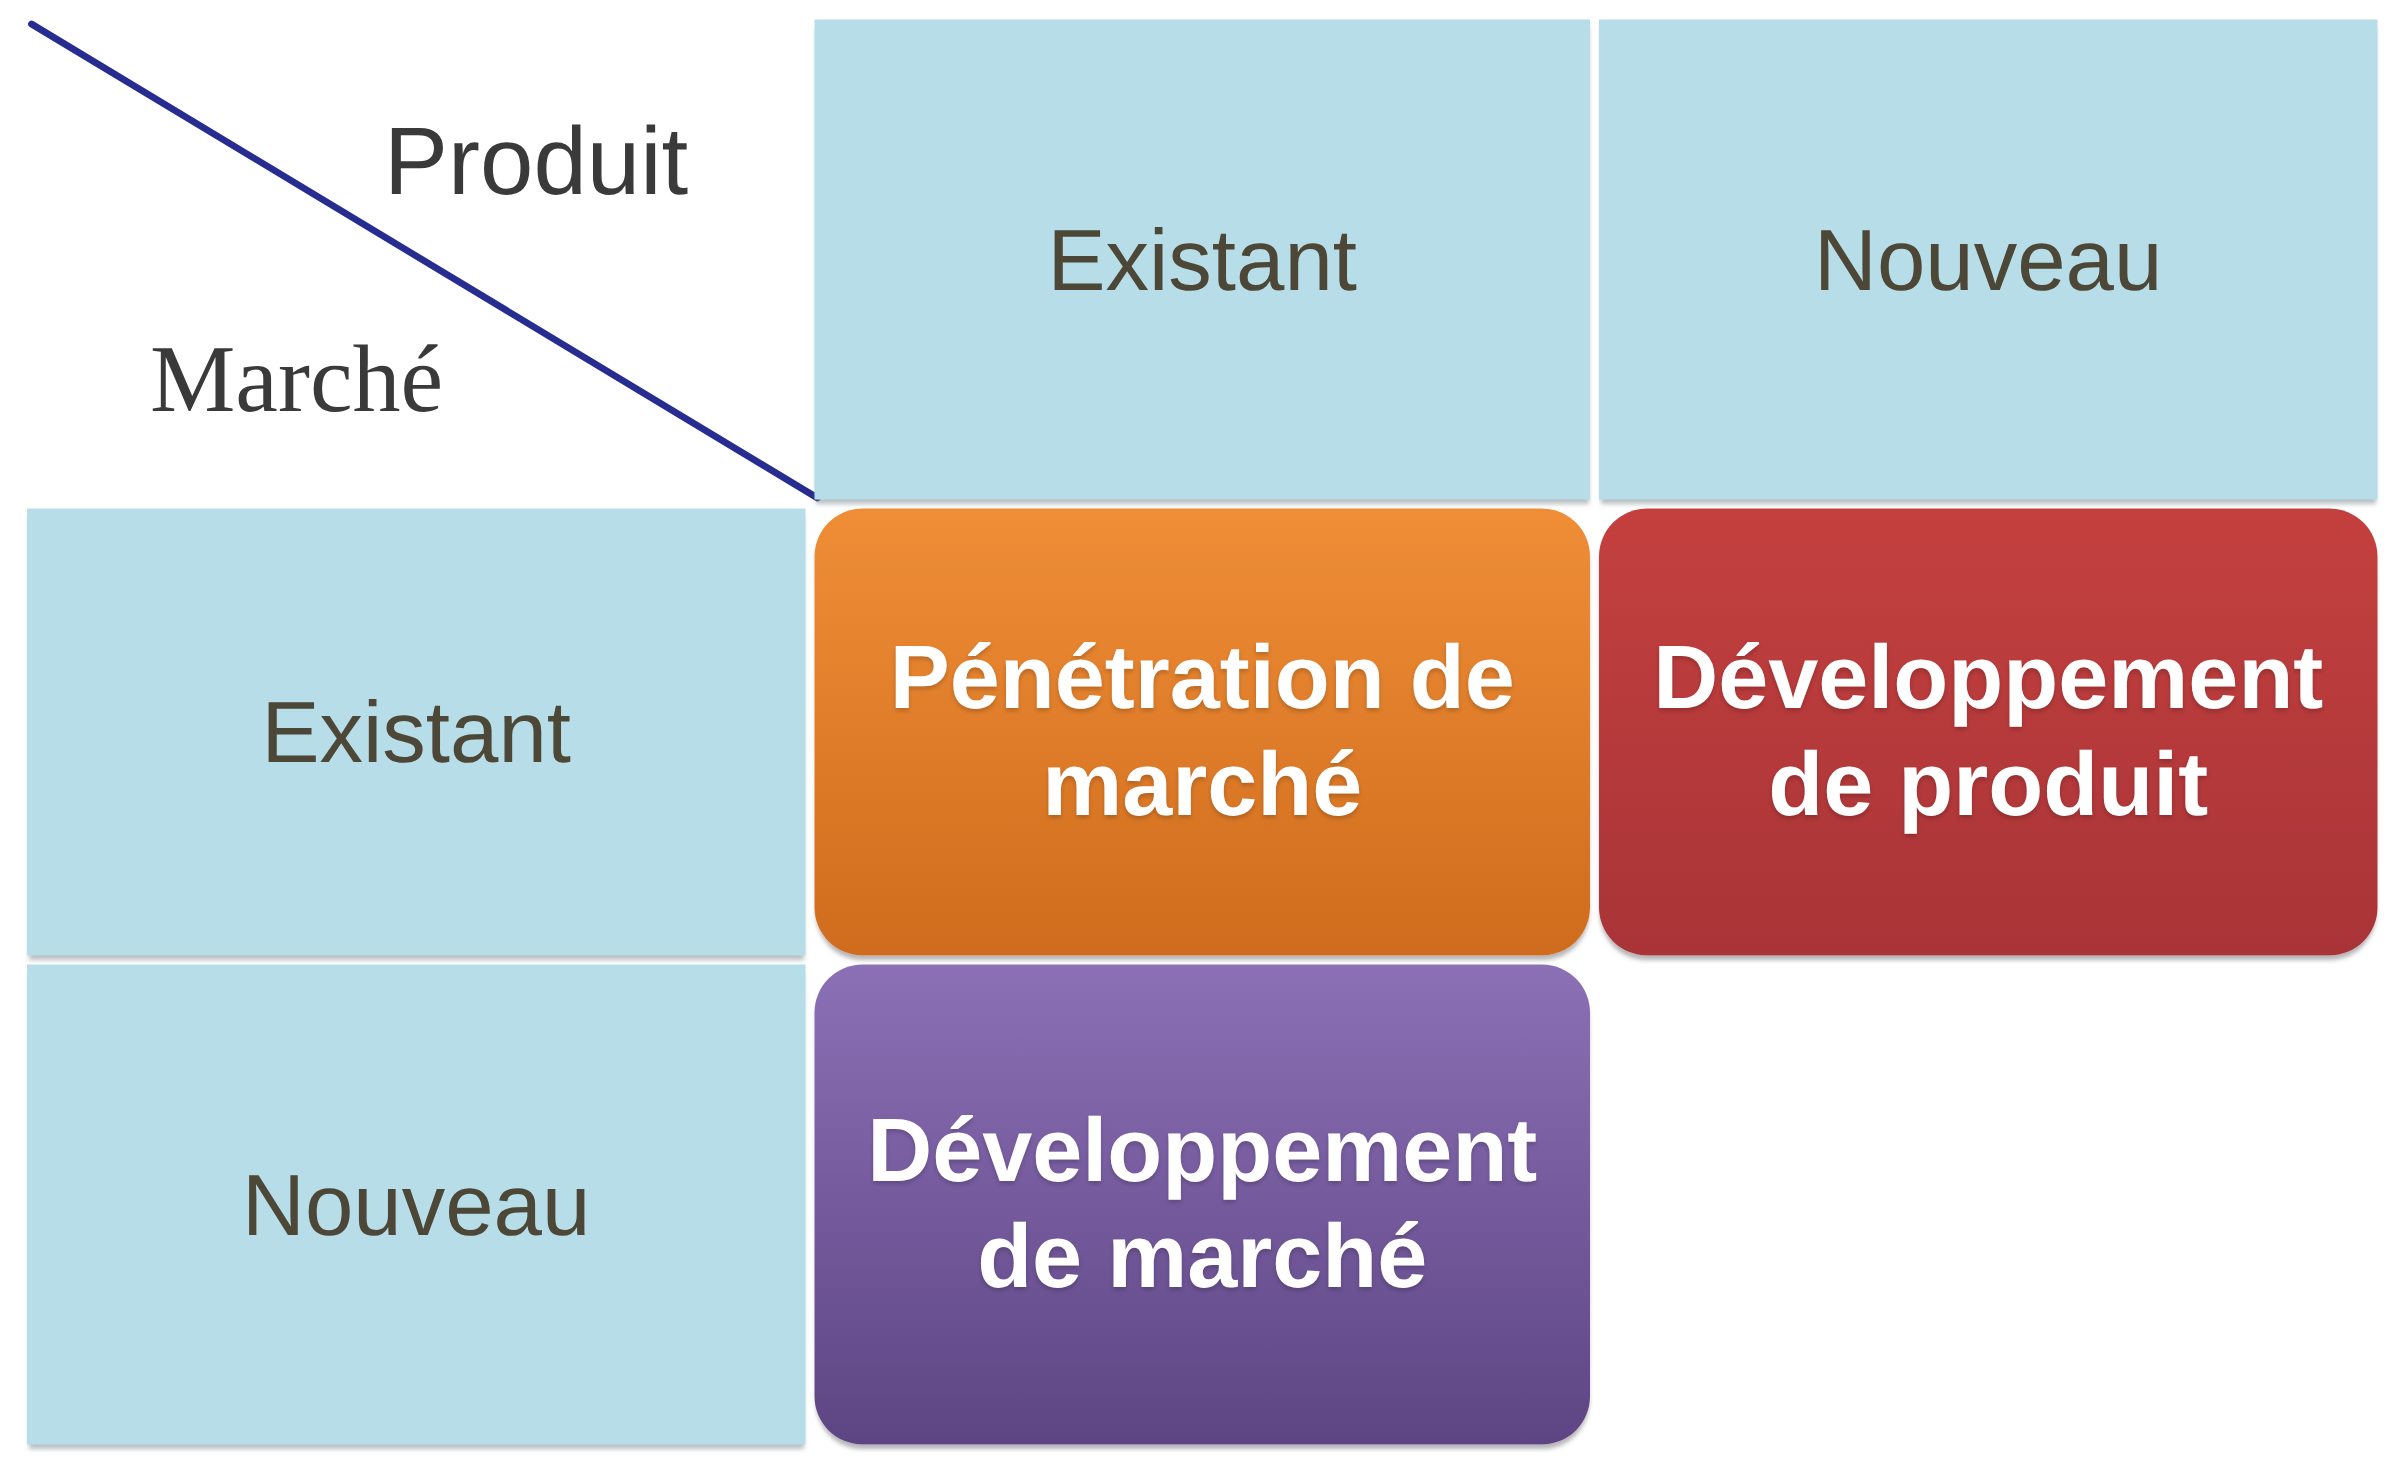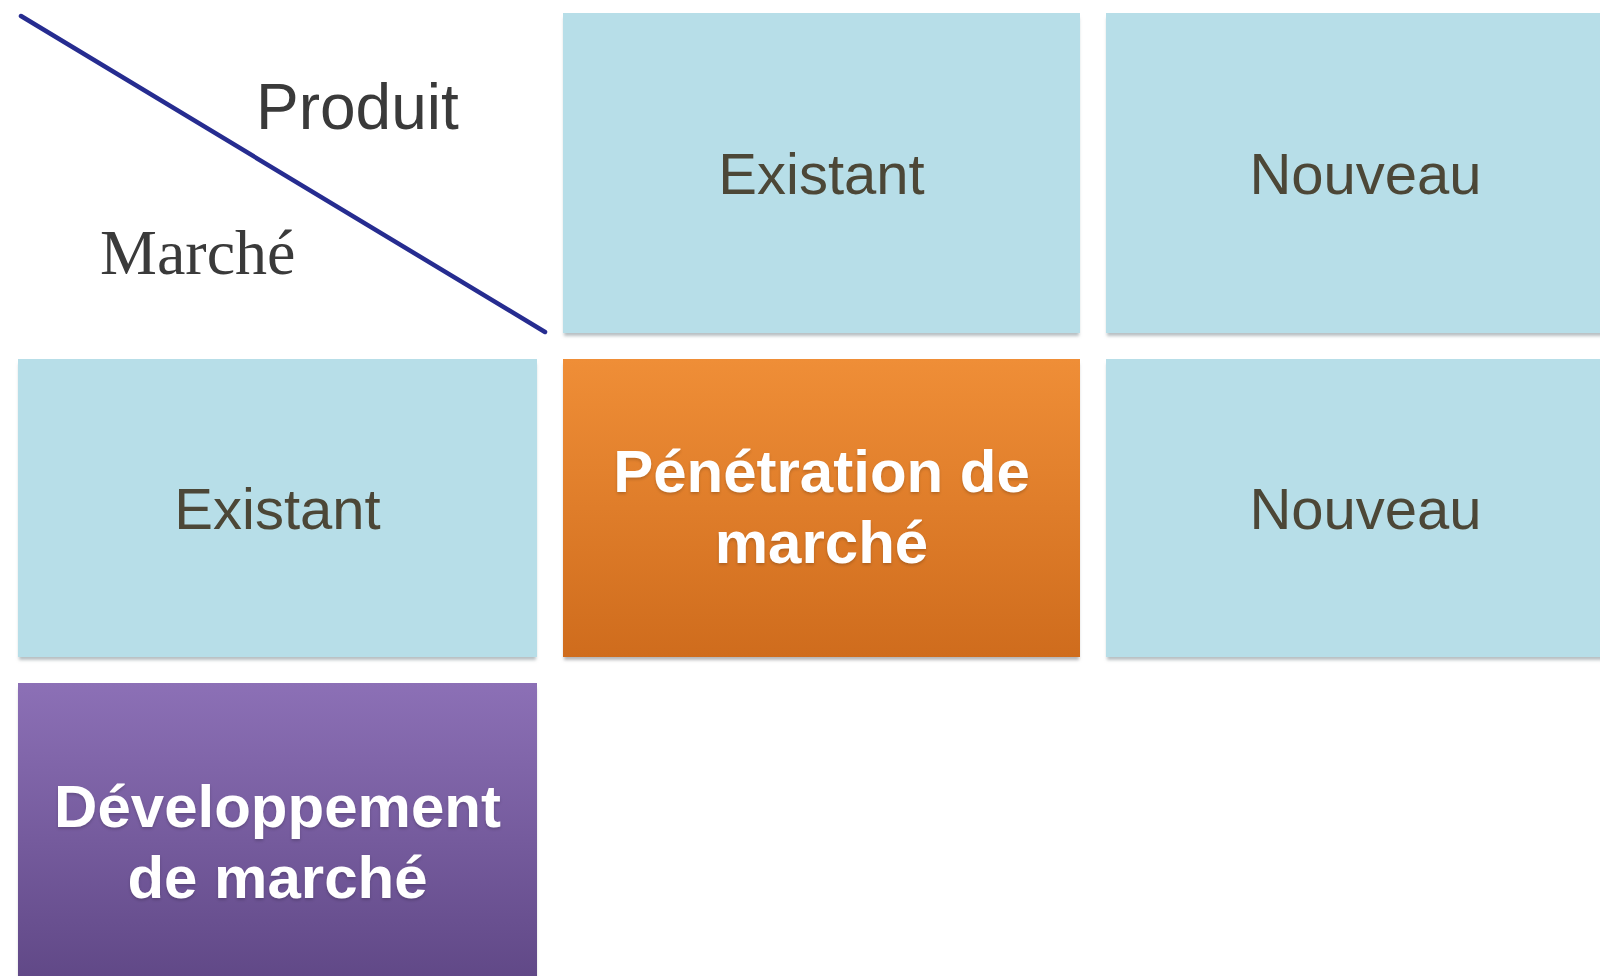--- a/index.html
+++ b/index.html
@@ -19,21 +19,21 @@
     background: #ffffff;
     box-sizing: border-box;
   }
 
   .matrix-grid {
     position: relative;
     box-sizing: border-box;
     display: grid;
     grid-template-columns: 519px 517px 519px;
     grid-template-rows: 320px 298px 320px;
-    gap: 26px;
+    gap: 6px;
     padding: 13px 11px 9px 18px;
     width: 1600px;
     height: 976px;
   }
 
   .cell {
     position: relative;
     display: flex;
     align-items: center;
     justify-content: center;
@@ -70,20 +70,21 @@
   
   .strategy {
     color: #ffffff;
     font-size: 60px;
     font-weight: 600;
     text-align: center;
     line-height: 1.18;
     padding: 0 14px;
     text-shadow: 0 2px 3px rgba(0, 0, 0, 0.18);
     box-shadow: 0 4px 3px -1px rgba(120, 120, 125, 0.55);
+    border-radius: 32px;
   }
   .strategy .cell-label { display: block; }
 </style>
 </head>
 <body>
 
 <div class="stage">
   <div class="matrix-grid">
 
     <div class="cell corner">
@@ -97,20 +98,23 @@
     <div class="cell header" style="background: rgb(183, 222, 232);">Existant</div>
 
     <div class="cell header" style="background: rgb(183, 222, 232);">Nouveau</div>
 
     <div class="cell header" style="background: rgb(183, 222, 232);">Existant</div>
 
     <div class="cell strategy" style="background: linear-gradient(rgb(239, 142, 55) 0%, rgb(207, 108, 29) 100%);">
       <span class="cell-label">Pénétration de marché</span>
     </div>
 
+    <div class="cell strategy" style="background: linear-gradient(rgb(196, 64, 63) 0%, rgb(169, 52, 55) 100%);">
+      <span class="cell-label">Développement de produit</span>
+    </div>
 
     <div class="cell header" style="background: rgb(183, 222, 232);">Nouveau</div>
 
     <div class="cell strategy" style="background: linear-gradient(rgb(140, 112, 182) 0%, rgb(93, 69, 131) 100%); justify-content: center;">
       <span class="cell-label">Développement de marché</span>
     </div>
 
 
   </div>
 </div>

